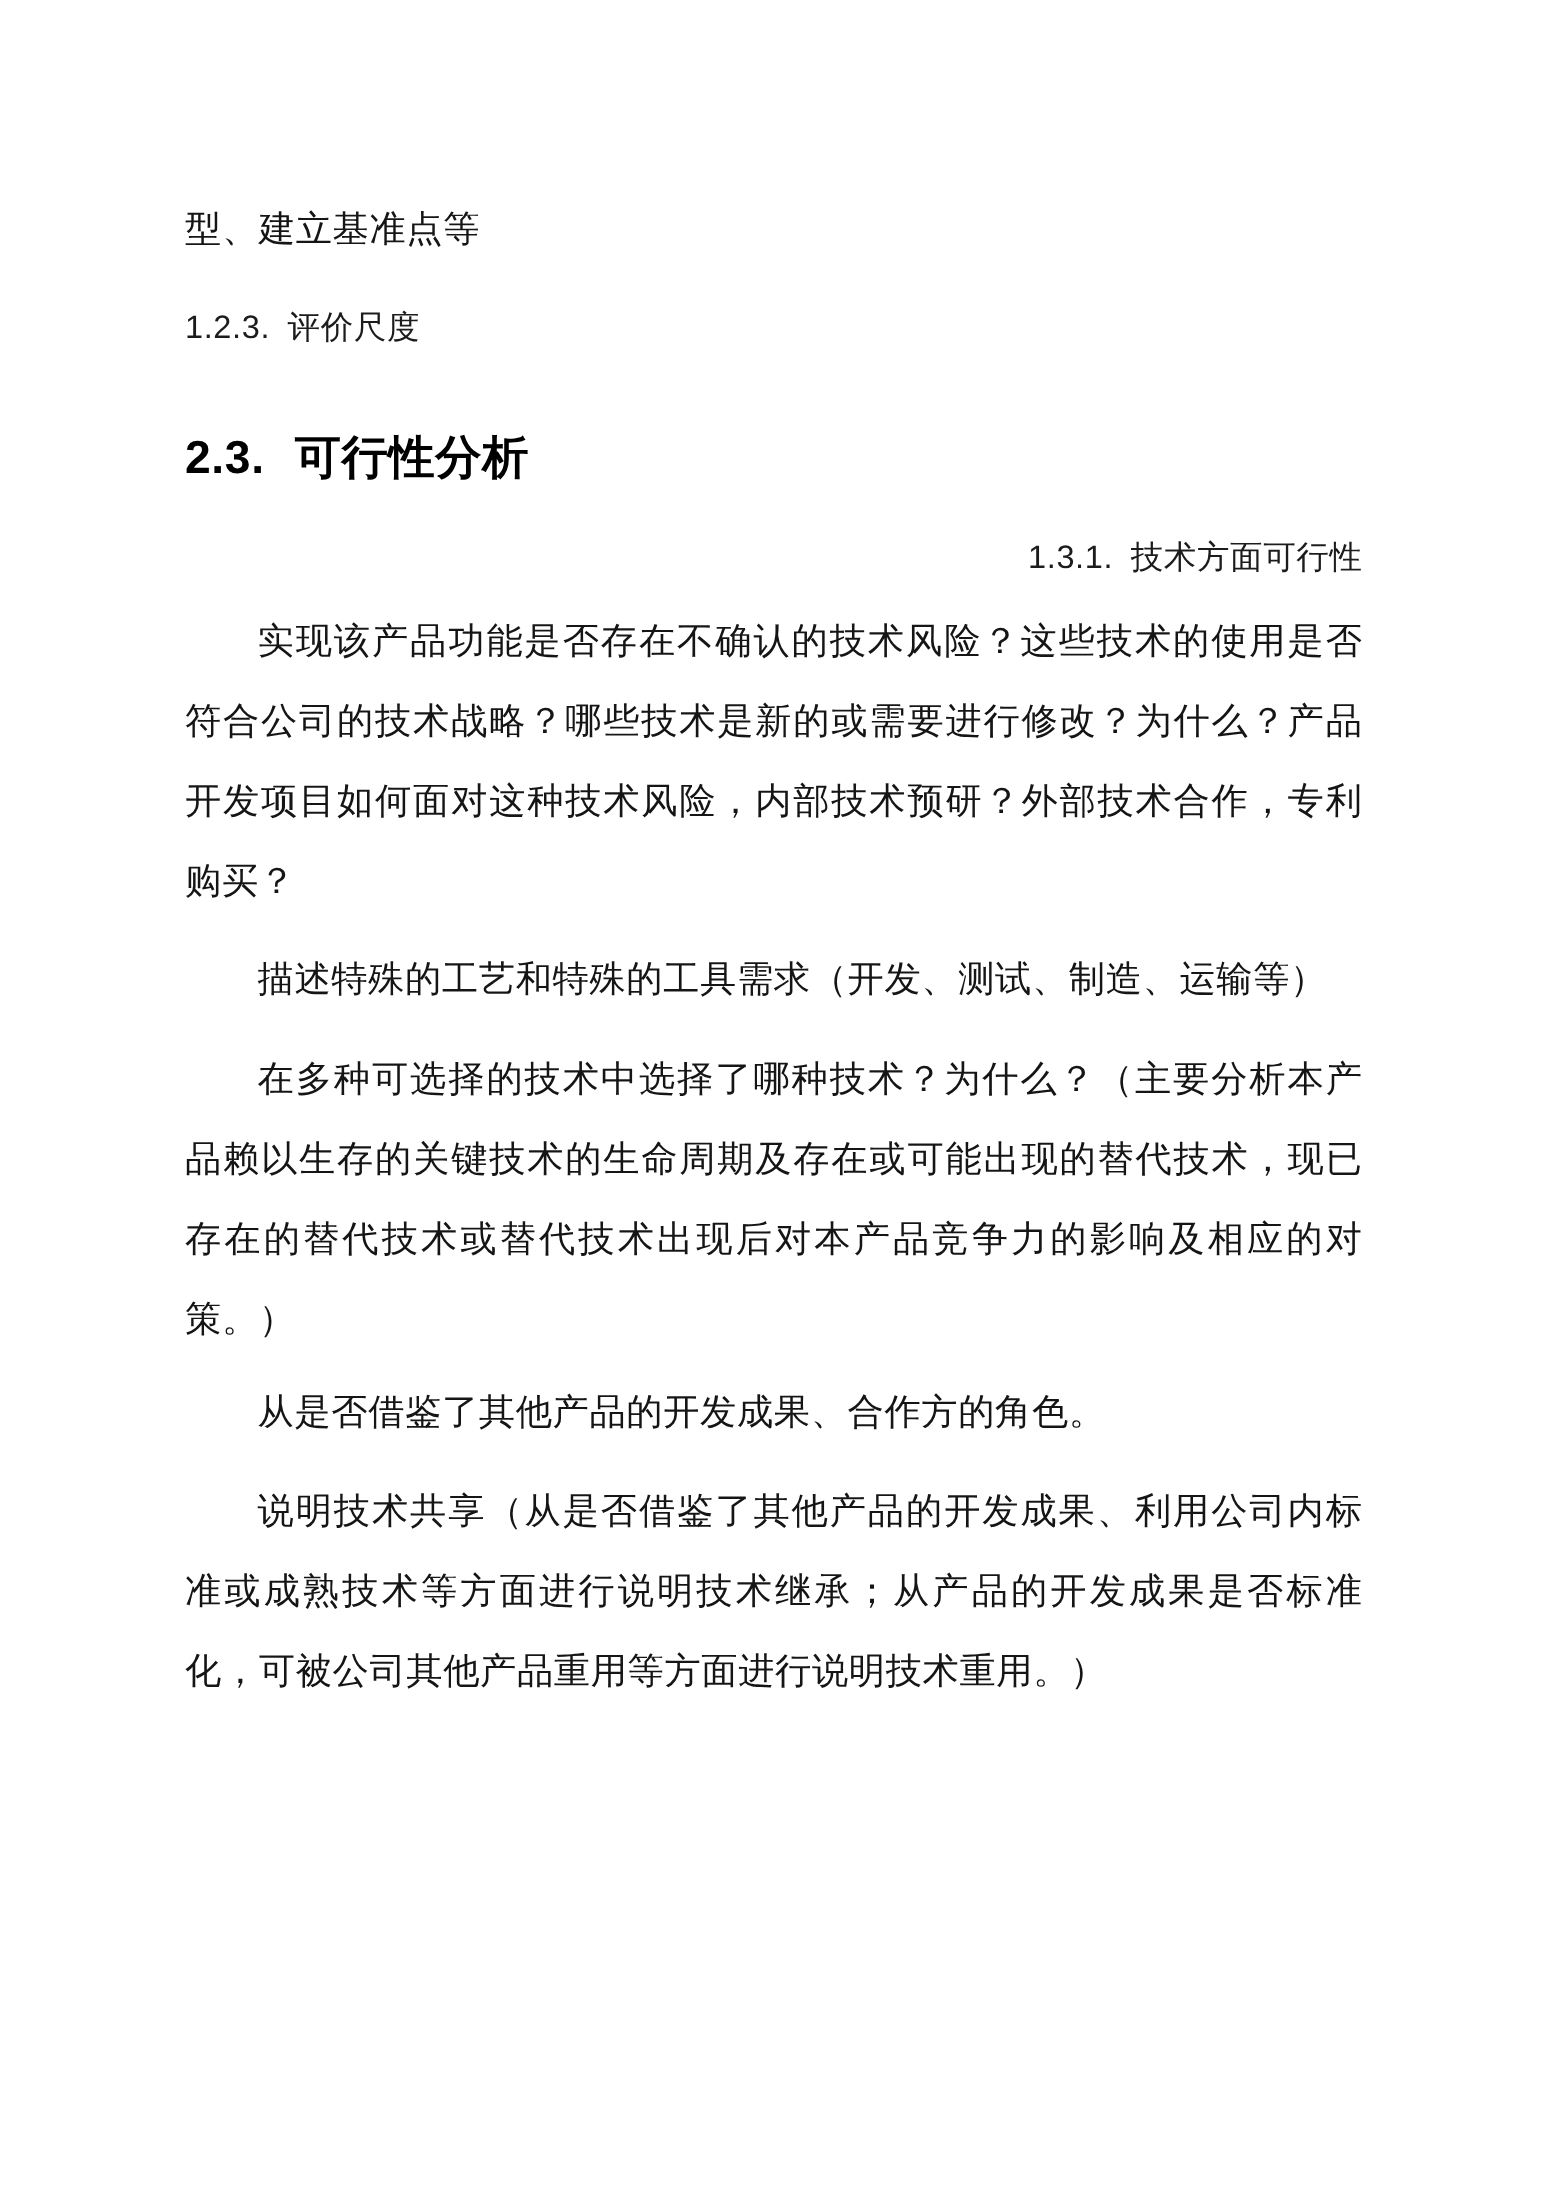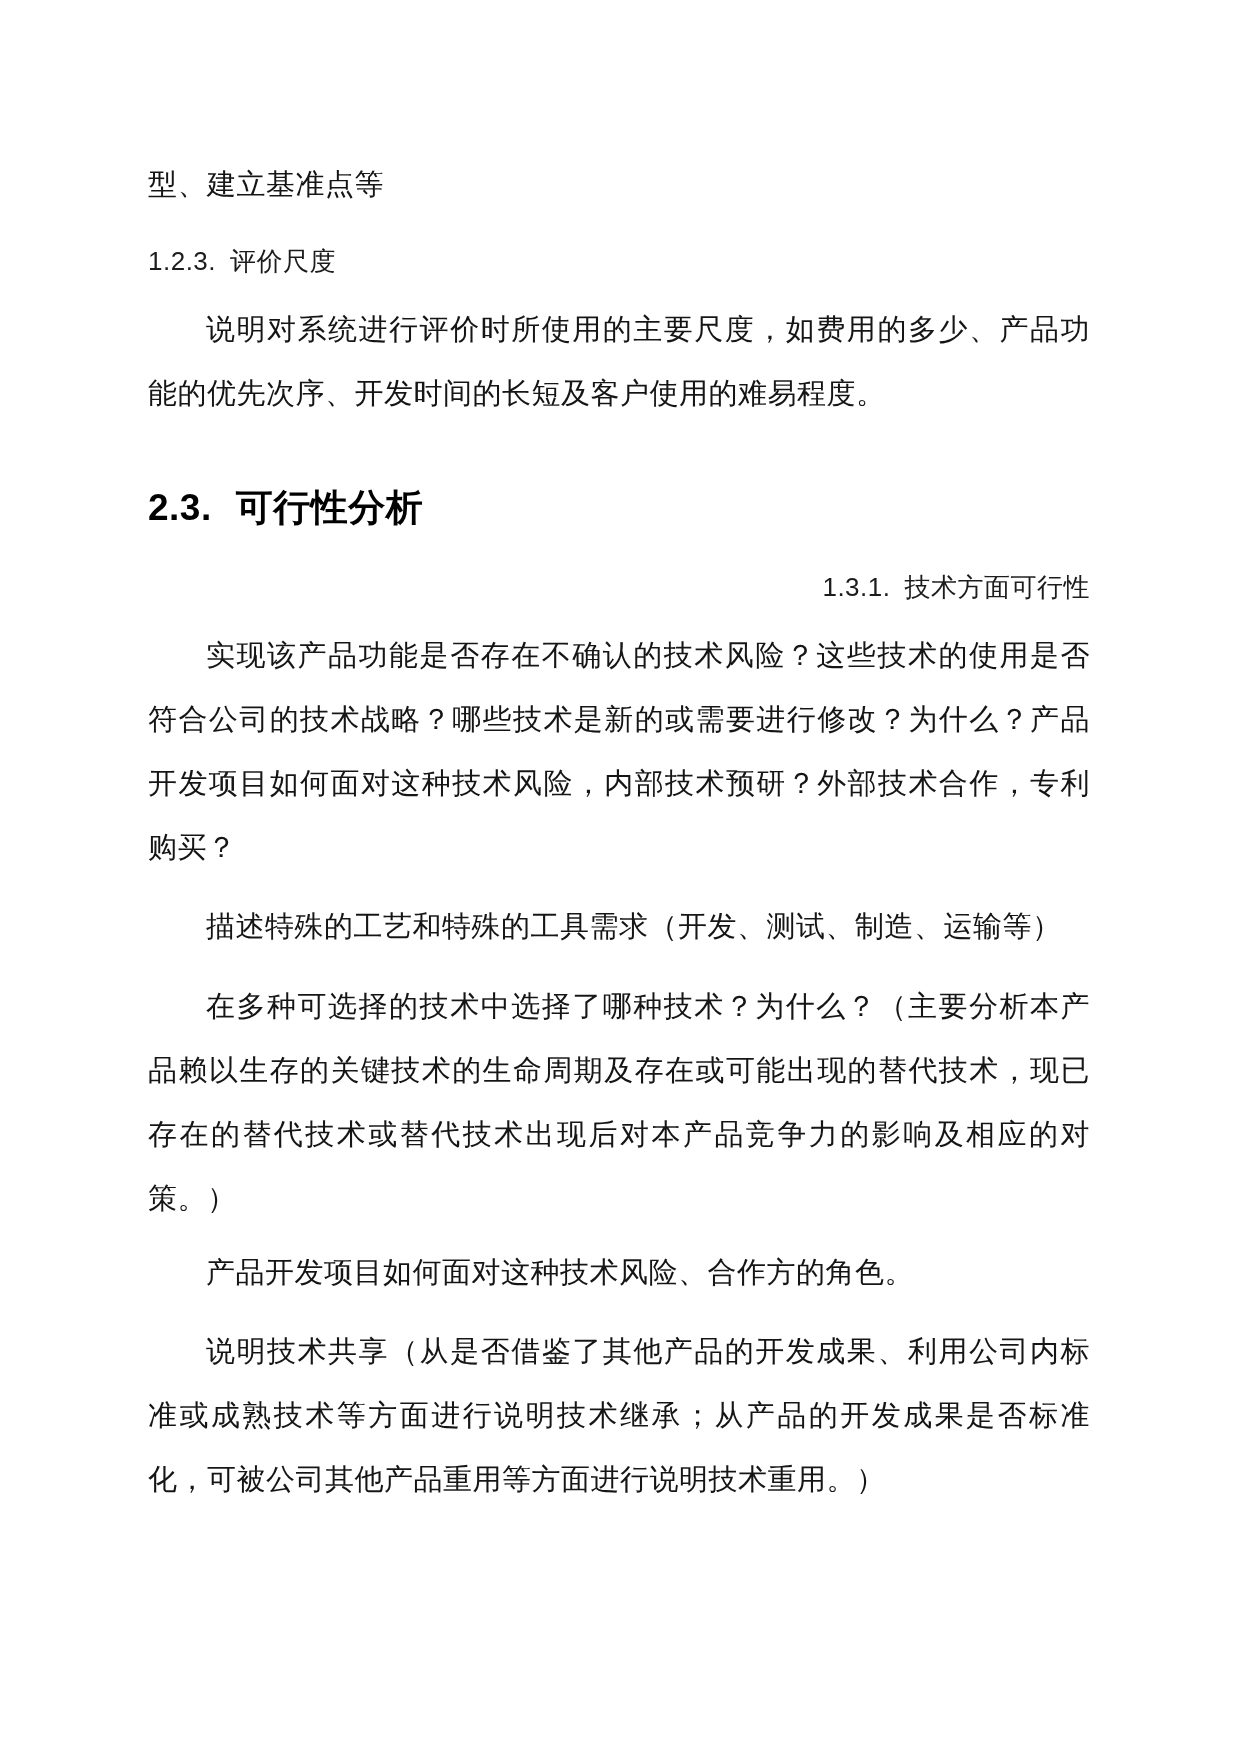--- a/index.html
+++ b/index.html
@@ -57,33 +57,32 @@
 <body>
 
 <div class="page">
 
   <p class="body-par cont">型、建立基准点等</p>
 
   <div class="h3 h3-123">
     <span class="hnum">1.2.3.</span><span class="htitle">评价尺度</span>
   </div>
 
-  <p class="body-par indent" style="margin-top:14px">说明对系统进行评价时所使用的主要尺度，如费用的多少、产品功能的优先次序、开发时间的长短及客户使用的难易程度。</p>
 
   <div class="h2">
     <span class="hnum">2.3.</span><span class="htitle">可行性分析</span>
   </div>
 
   <div class="h3 h3-131">
     <span class="hnum">1.3.1.</span><span class="htitle">技术方面可行性</span>
   </div>
 
   <p class="body-par indent" style="margin-top:14px">实现该产品功能是否存在不确认的技术风险？这些技术的使用是否符合公司的技术战略？哪些技术是新的或需要进行修改？为什么？产品开发项目如何面对这种技术风险，内部技术预研？外部技术合作，专利购买？</p>
 
   <p class="body-par indent" style="margin-top:15px">描述特殊的工艺和特殊的工具需求（开发、测试、制造、运输等）</p>
 
   <p class="body-par indent" style="margin-top:16px">在多种可选择的技术中选择了哪种技术？为什么？（主要分析本产品赖以生存的关键技术的生命周期及存在或可能出现的替代技术，现已存在的替代技术或替代技术出现后对本产品竞争力的影响及相应的对策。）</p>
 
-  <p class="body-par indent" style="margin-top:10px">产品开发项目如何面对这种技术风险、合作方的角色。</p>
+  <p class="body-par indent" style="margin-top:10px">从是否借鉴了其他产品的开发成果、合作方的角色。</p>
 
   <p class="body-par indent" style="margin-top:15px">说明技术共享（从是否借鉴了其他产品的开发成果、利用公司内标准或成熟技术等方面进行说明技术继承；从产品的开发成果是否标准化，可被公司其他产品重用等方面进行说明技术重用。）</p>
 
 </div>
 
 </body></html>

